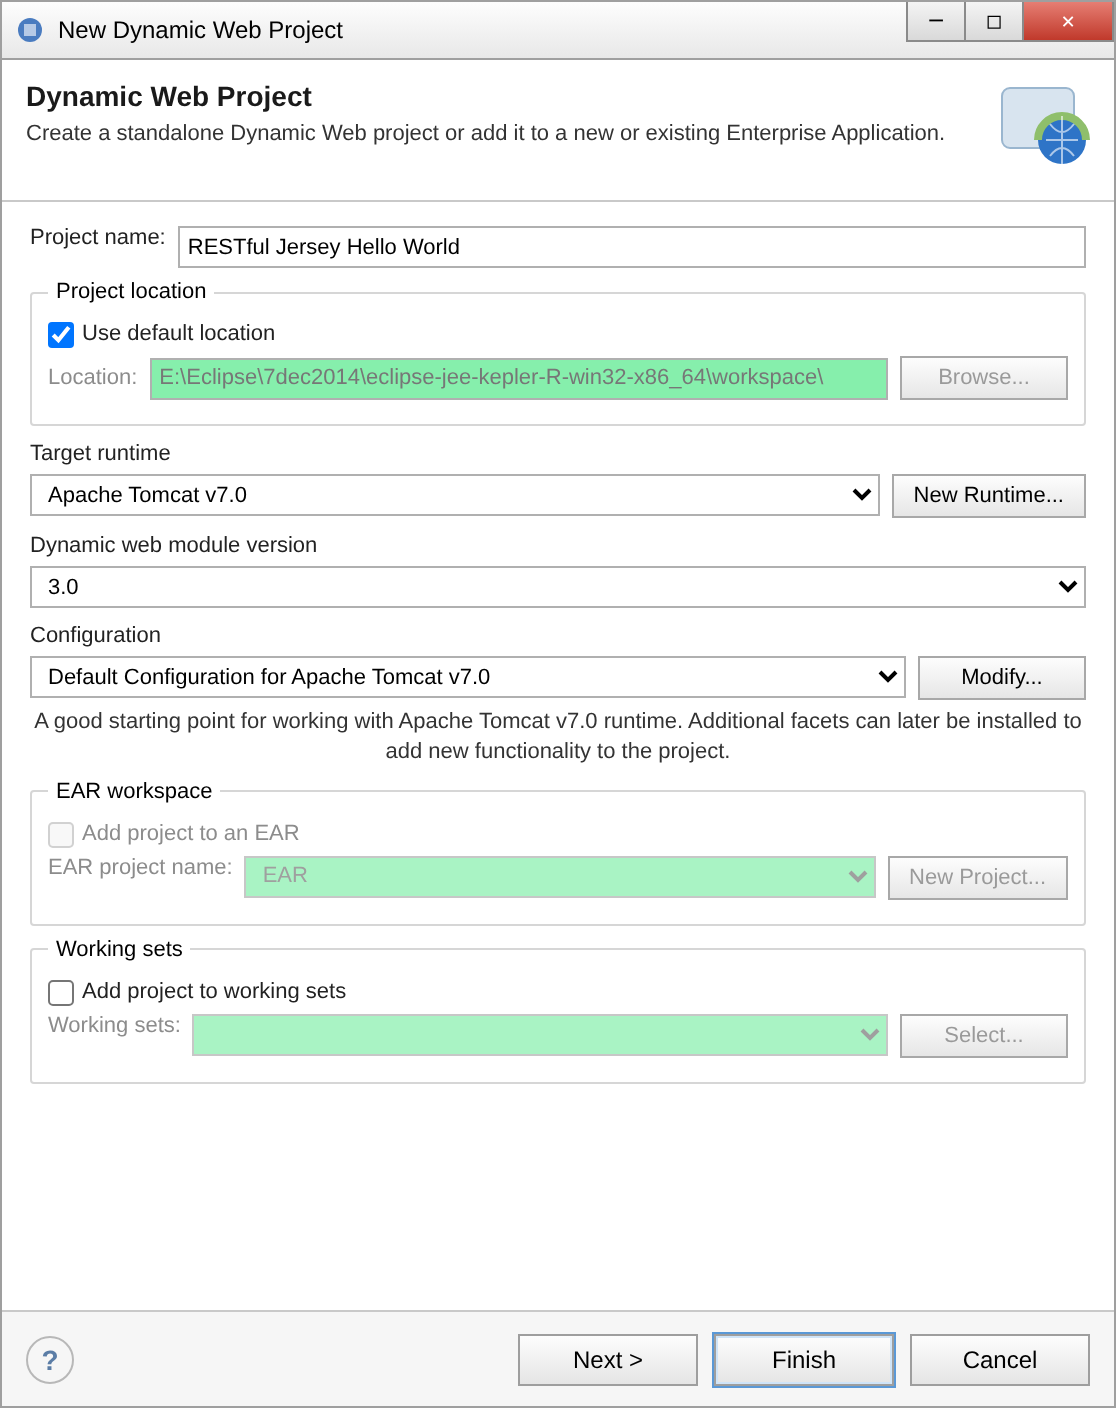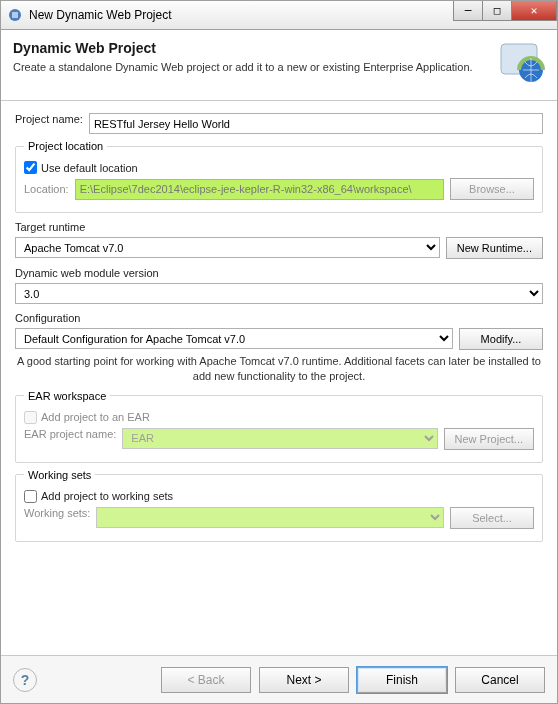--- a/index.html
+++ b/index.html
@@ -24,32 +24,32 @@
   .banner .txt { flex:1; }
   .banner h1 { font-size:14px; font-weight:bold; margin:0 0 4px 0; color:#1a1a1a; }
   .banner p { font-size:11px; margin:0; color:#333; line-height:1.35; }
   .banner .bicon { width:48px; height:48px; margin-left:8px; }
 
   .content { flex:1; padding:8px 14px 8px 14px; font-size:11px; color:#222; overflow:hidden; }
 
   .row { display:flex; align-items:flex-start; margin:4px 0; gap:6px; }
   .row > label { white-space:nowrap; }
   input[type=text], select { border:1px solid #b0b0b0; background:#fff; height:21px; font-size:11px; padding:1px 4px; flex:1; }
-  input[disabled], select[disabled] { background:#bef264; color:#777; }
+  input[disabled], select[disabled] { background:#86efac; color:#777; }
   button.small { height:22px; padding:0 10px; font-size:11px; border:1px solid #a8a8a8; background:linear-gradient(#fdfdfd,#e6e6e6); cursor:default; min-width:84px; }
   button.small:disabled { color:#9a9a9a; }
 
   fieldset.group { border:1px solid #d6d6d6; border-radius:2px; margin:6px 0 2px 0; padding:6px 8px 8px 8px; }
   fieldset.group > legend { padding:0 4px; font-size:11px; color:#000; }
 
   .sect-label { margin:8px 0 2px 0; }
 
   .help-text { font-size:11px; color:#333; margin:4px 2px 2px 2px; line-height:1.35;text-align:center; }
 
-  .cb { display:flex; align-items:center; gap:4px; margin:3px 0; }
+  .cb { display:flex; align-items:flex-start; gap:4px; margin:3px 0; }
   .cb input { margin:0; }
   .cb label.disabled, label.disabled { color:#8c8c8c; }
 
   .footer { height:48px; border-top:1px solid #c9c9c9; display:flex; align-items:center; padding:0 12px; gap:8px; background:#f6f6f6; }
   .footer .spacer { flex:1; }
   .footer .help { width:24px; height:24px; border:1px solid #b8b8b8; border-radius:50%; display:flex; align-items:center; justify-content:center; color:#5b7da6; font-weight:bold; font-size:14px; }
   .footer button { height:26px; min-width:90px; border:1px solid #9e9e9e; background:linear-gradient(#fdfdfd,#e5e5e5); font-size:12px; padding:0 12px; cursor:default; }
   .footer button.primary { outline:1px solid #5a98d6; box-shadow:inset 0 0 0 1px #cfe4f8; }
   .footer button:disabled { color:#9a9a9a; }
 
@@ -171,19 +171,18 @@
         </select>
         <button class="small" disabled="">Select...</button>
       </div>
     </fieldset>
 
   </div>
 
   <div class="footer">
     <div class="help">?</div>
     <div class="spacer"></div>
-    <button disabled="">&lt; Back</button>
     <button>Next &gt;</button>
     <button class="primary">Finish</button>
     <button>Cancel</button>
   </div>
 
 </div>
 
 </body></html>

